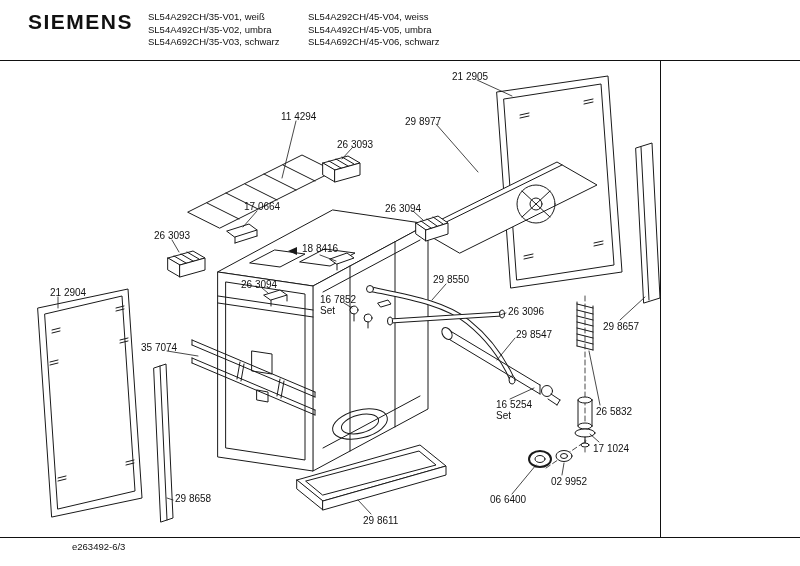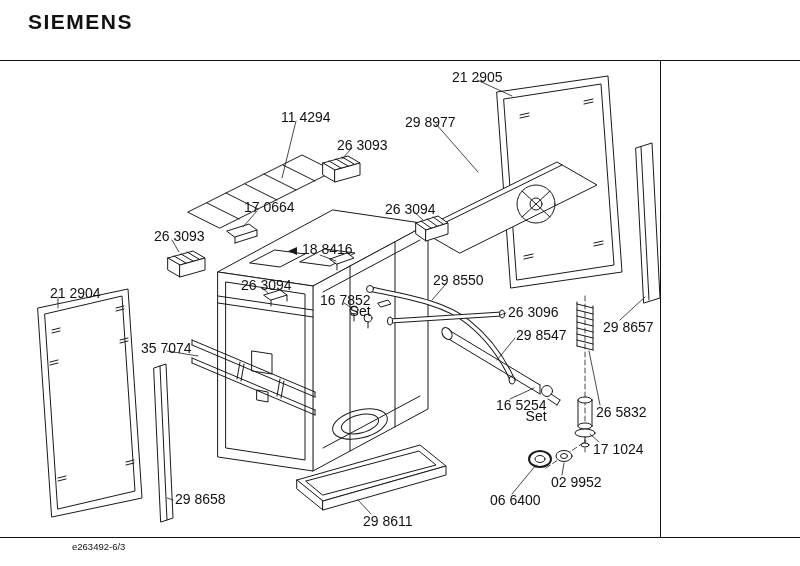--- a/index.html
+++ b/index.html
@@ -7,29 +7,39 @@
         font-family:"Liberation Sans",sans-serif;color:#111;}
   .brand{position:absolute;left:28px;top:10px;font-size:21px;font-weight:bold;
          letter-spacing:1.5px;}
   .models{position:absolute;top:11px;font-size:9.5px;line-height:12.5px;white-space:nowrap;}
   .models.col1{left:148px;}
   .models.col2{left:308px;}
   .doc-type{position:absolute;left:635px;top:11px;font-size:9.8px;line-height:12.5px;white-space:nowrap;}
   .rule-h{position:absolute;left:0;width:800px;height:1px;background:#111;}
   .rule-v{position:absolute;left:660px;top:60px;width:1px;height:477px;background:#111;}
   .footer-text{position:absolute;left:28px;top:541px;font-size:9.5px;margin-left:44px;}
-  .part-label{position:absolute;font-size:14px;line-height:10.5px;white-space:nowrap;text-align:right;}
+  .part-label{position:absolute;font-size:10px;line-height:10.5px;white-space:nowrap;}
   svg.diagram{position:absolute;left:0;top:0;}
 </style>
 </head>
 <body>
 
 <div class="page">
 
   <div class="brand">SIEMENS</div>
+  <div class="models col1">
+    <div>SL54A292CH/35-V01, weiß</div>
+    <div>SL54A492CH/35-V02, umbra</div>
+    <div>SL54A692CH/35-V03, schwarz</div>
+  </div>
+  <div class="models col2">
+    <div>SL54A292CH/45-V04, weiss</div>
+    <div>SL54A492CH/45-V05, umbra</div>
+    <div>SL54A692CH/45-V06, schwarz</div>
+  </div>
 
   <div class="rule-h" style="top:60px"></div>
   <div class="rule-v"></div>
   <div class="rule-h" style="top:537px"></div>
   <div class="footer-text">e263492-6/3</div>
 
   <svg class="diagram" width="800" height="566" viewBox="0 0 800 566">
     <g stroke="#1a1a1a" fill="none" stroke-width="1" stroke-linejoin="round" stroke-linecap="round">
 
       <g>

